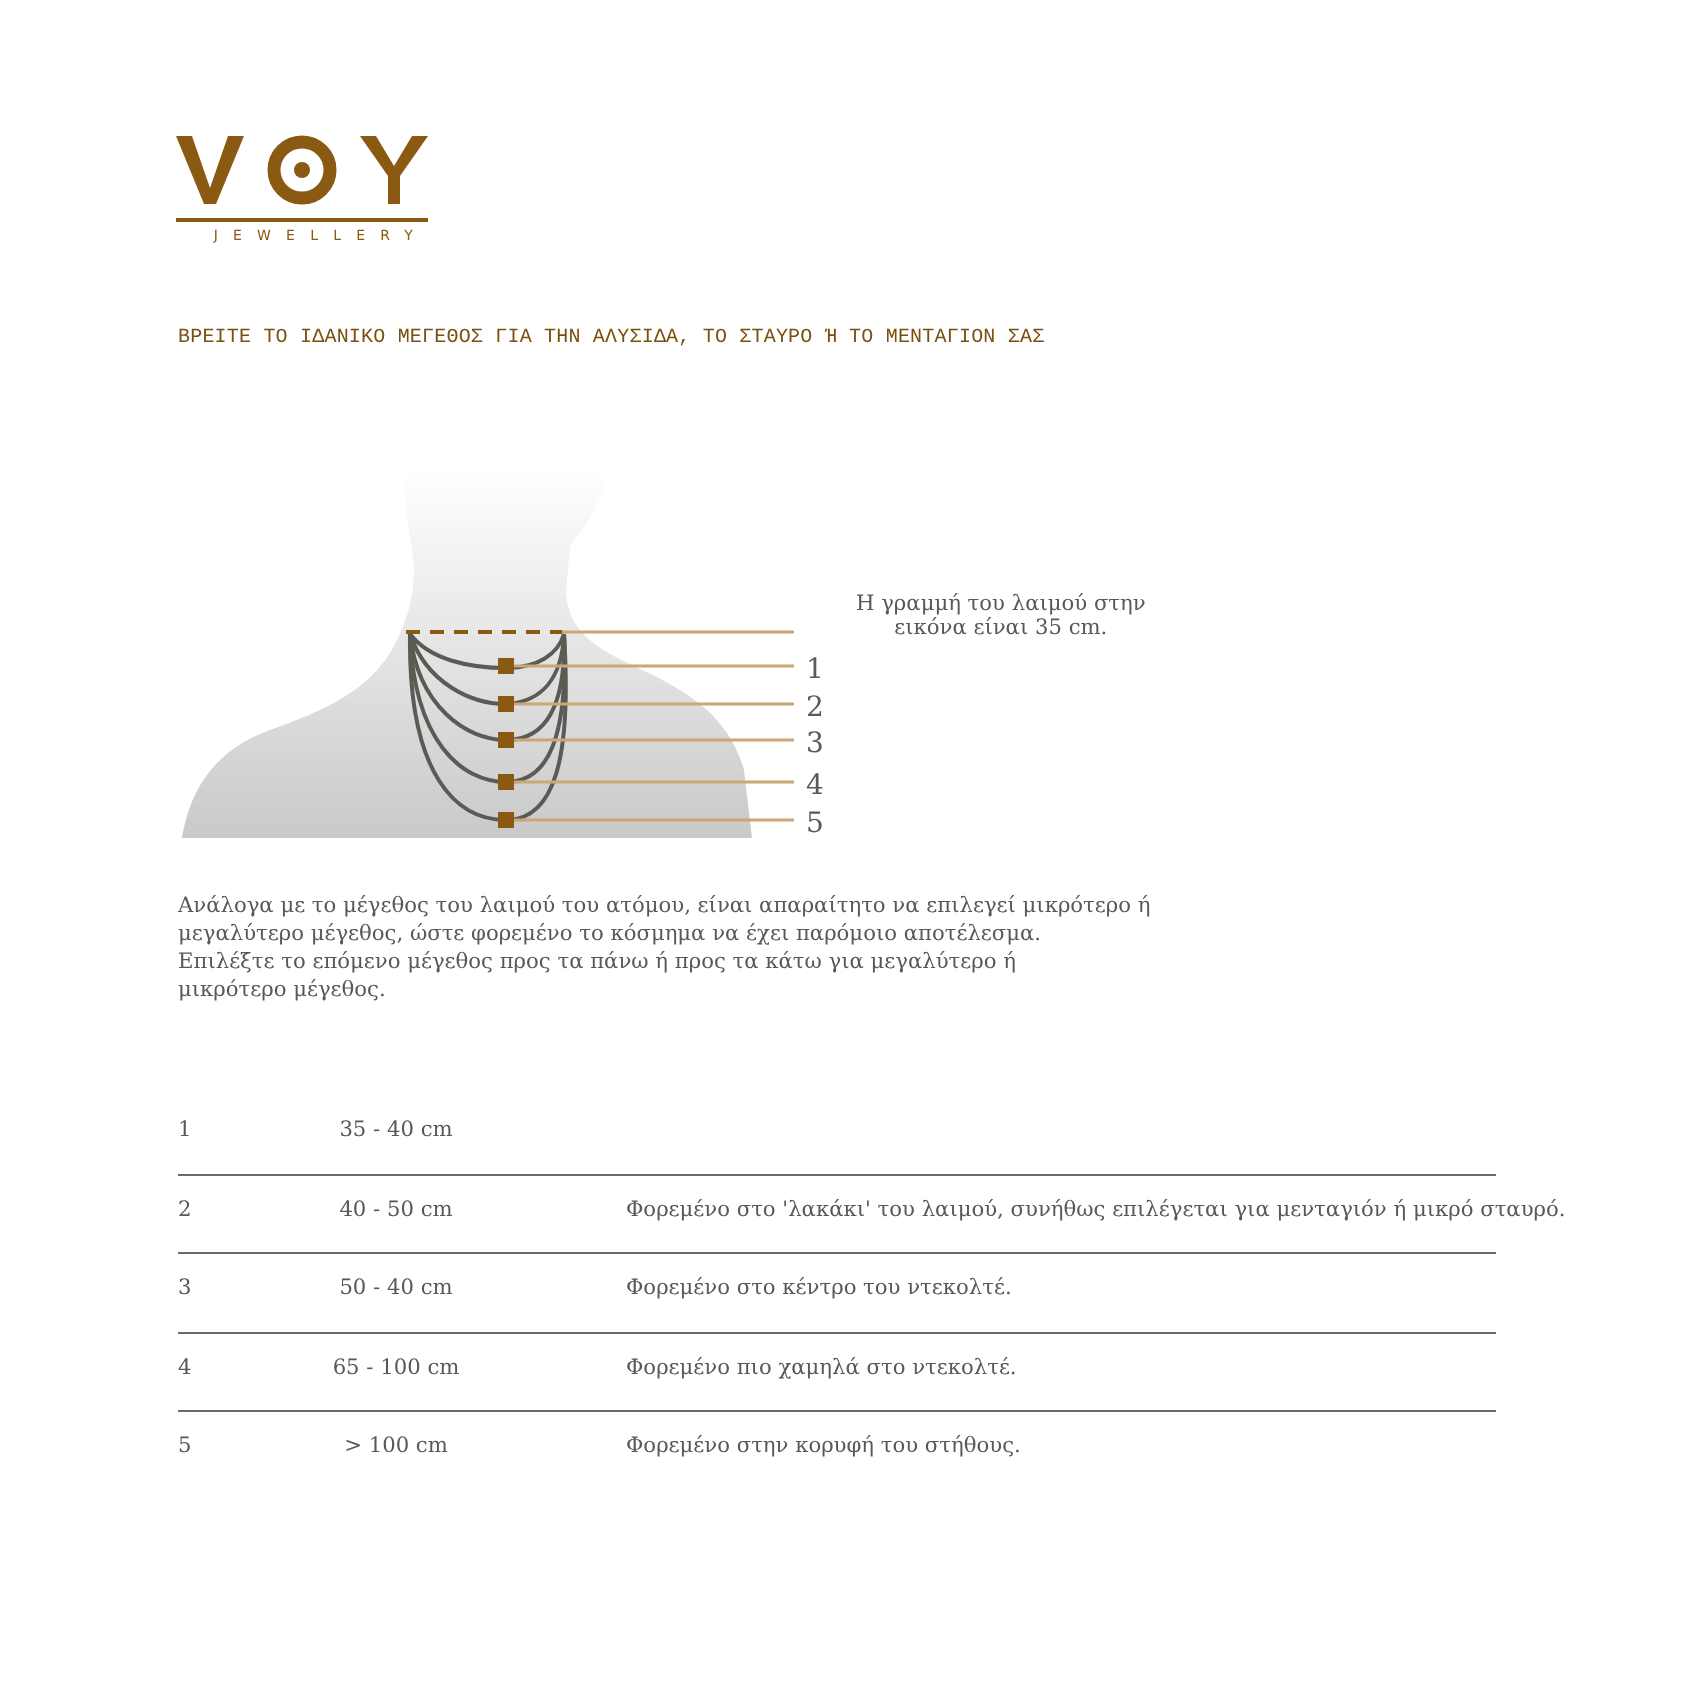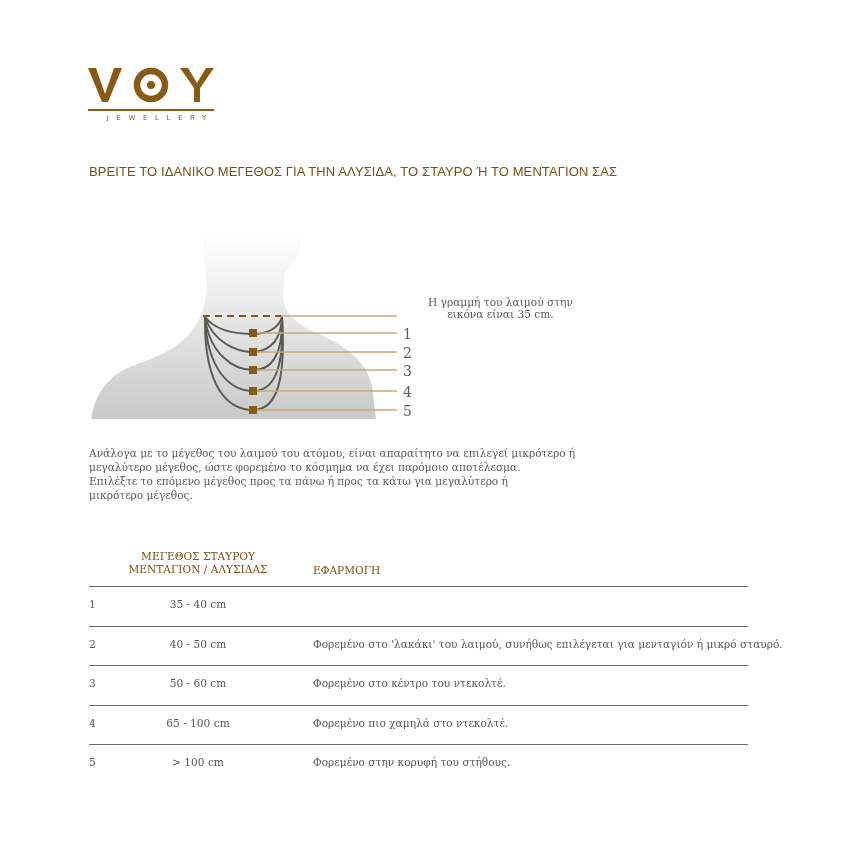--- a/index.html
+++ b/index.html
@@ -1,21 +1,21 @@
 <!DOCTYPE html>
 <html><head>
 <meta charset="utf-8">
 <style>
   html,body{margin:0;padding:0;background:#ffffff;}
   body{width:846px;height:848px;position:relative;overflow:hidden;font-family:"DejaVu Serif",serif;color:#5a5a5a;}
   .abs{position:absolute;}
   .logo{left:88px;top:64px;width:126px;text-align:right;}
   .logo svg{display:block;}
   .logo-sub{position:absolute;left:0;top:50px;width:126px;font-size:7px;letter-spacing:7.6px;color:#8a5a12;font-family:"DejaVu Sans",sans-serif;white-space:nowrap;}
-  .heading{left:89px;top:164px;font-size:13px;color:#7a5010;font-family:Liberation Sans, sans-serif;letter-spacing:0.1px;white-space:nowrap;}
+  .heading{left:89px;top:164px;font-size:10px;color:#7a5010;font-family:Liberation Mono, monospace;letter-spacing:0.1px;white-space:nowrap;}
   .intro{left:89px;top:191px;font-size:10.6px;line-height:14px;color:#585858;width:560px;}
   .intro div{white-space:nowrap;}
   .fig{left:85px;top:235px;width:340px;height:190px;}
   .fig-caption{left:428px;top:296px;font-size:10.6px;line-height:12px;color:#585858;text-align:center;}
   .fig-caption div{white-space:nowrap;}
   .note{left:89px;top:446px;font-size:10.6px;line-height:14px;color:#585858;}
   .note div{white-space:nowrap;}
   .table{left:89px;top:548px;width:659px;}
   .thead{position:relative;height:38px;border-bottom:1.5px solid #6a6a6a;}
   .th1{position:absolute;left:0;width:218px;top:2px;text-align:center;font-size:10.6px;line-height:13px;color:#7a5010;}
@@ -104,39 +104,32 @@
 </div>
 
 <div class="abs note">
   <div>Ανάλογα με το μέγεθος του λαιμού του ατόμου, είναι απαραίτητο να επιλεγεί μικρότερο ή</div>
   <div>μεγαλύτερο μέγεθος, ώστε φορεμένο το κόσμημα να έχει παρόμοιο αποτέλεσμα.</div>
   <div>Επιλέξτε το επόμενο μέγεθος προς τα πάνω ή προς τα κάτω για μεγαλύτερο ή</div>
   <div>μικρότερο μέγεθος.</div>
 </div>
 
 <div class="abs table">
-  <div class="thead">
-    <div class="th1">
-      <div>ΜΕΓΕΘΟΣ ΣΤΑΥΡΟΥ</div>
-      <div>ΜΕΝΤΑΓΙΟΝ / ΑΛΥΣΙΔΑΣ</div>
-    </div>
-    <div class="th2">ΕΦΑΡΜΟΓΗ</div>
-  </div>
   <div class="row">
     <span class="c-num">1</span>
     <span class="c-size">35 - 40 cm</span>
   </div>
   <div class="row">
     <span class="c-num">2</span>
     <span class="c-size">40 - 50 cm</span>
     <span class="c-app">Φορεμένο στο 'λακάκι' του λαιμού, συνήθως επιλέγεται για μενταγιόν ή μικρό σταυρό.</span>
   </div>
   <div class="row">
     <span class="c-num">3</span>
-    <span class="c-size">50 - 60 cm</span>
+    <span class="c-size">50 - 40 cm</span>
     <span class="c-app">Φορεμένο στο κέντρο του ντεκολτέ.</span>
   </div>
   <div class="row">
     <span class="c-num">4</span>
     <span class="c-size">65 - 100 cm</span>
     <span class="c-app">Φορεμένο πιο χαμηλά στο ντεκολτέ.</span>
   </div>
   <div class="row last">
     <span class="c-num">5</span>
     <span class="c-size">&gt; 100 cm</span>

